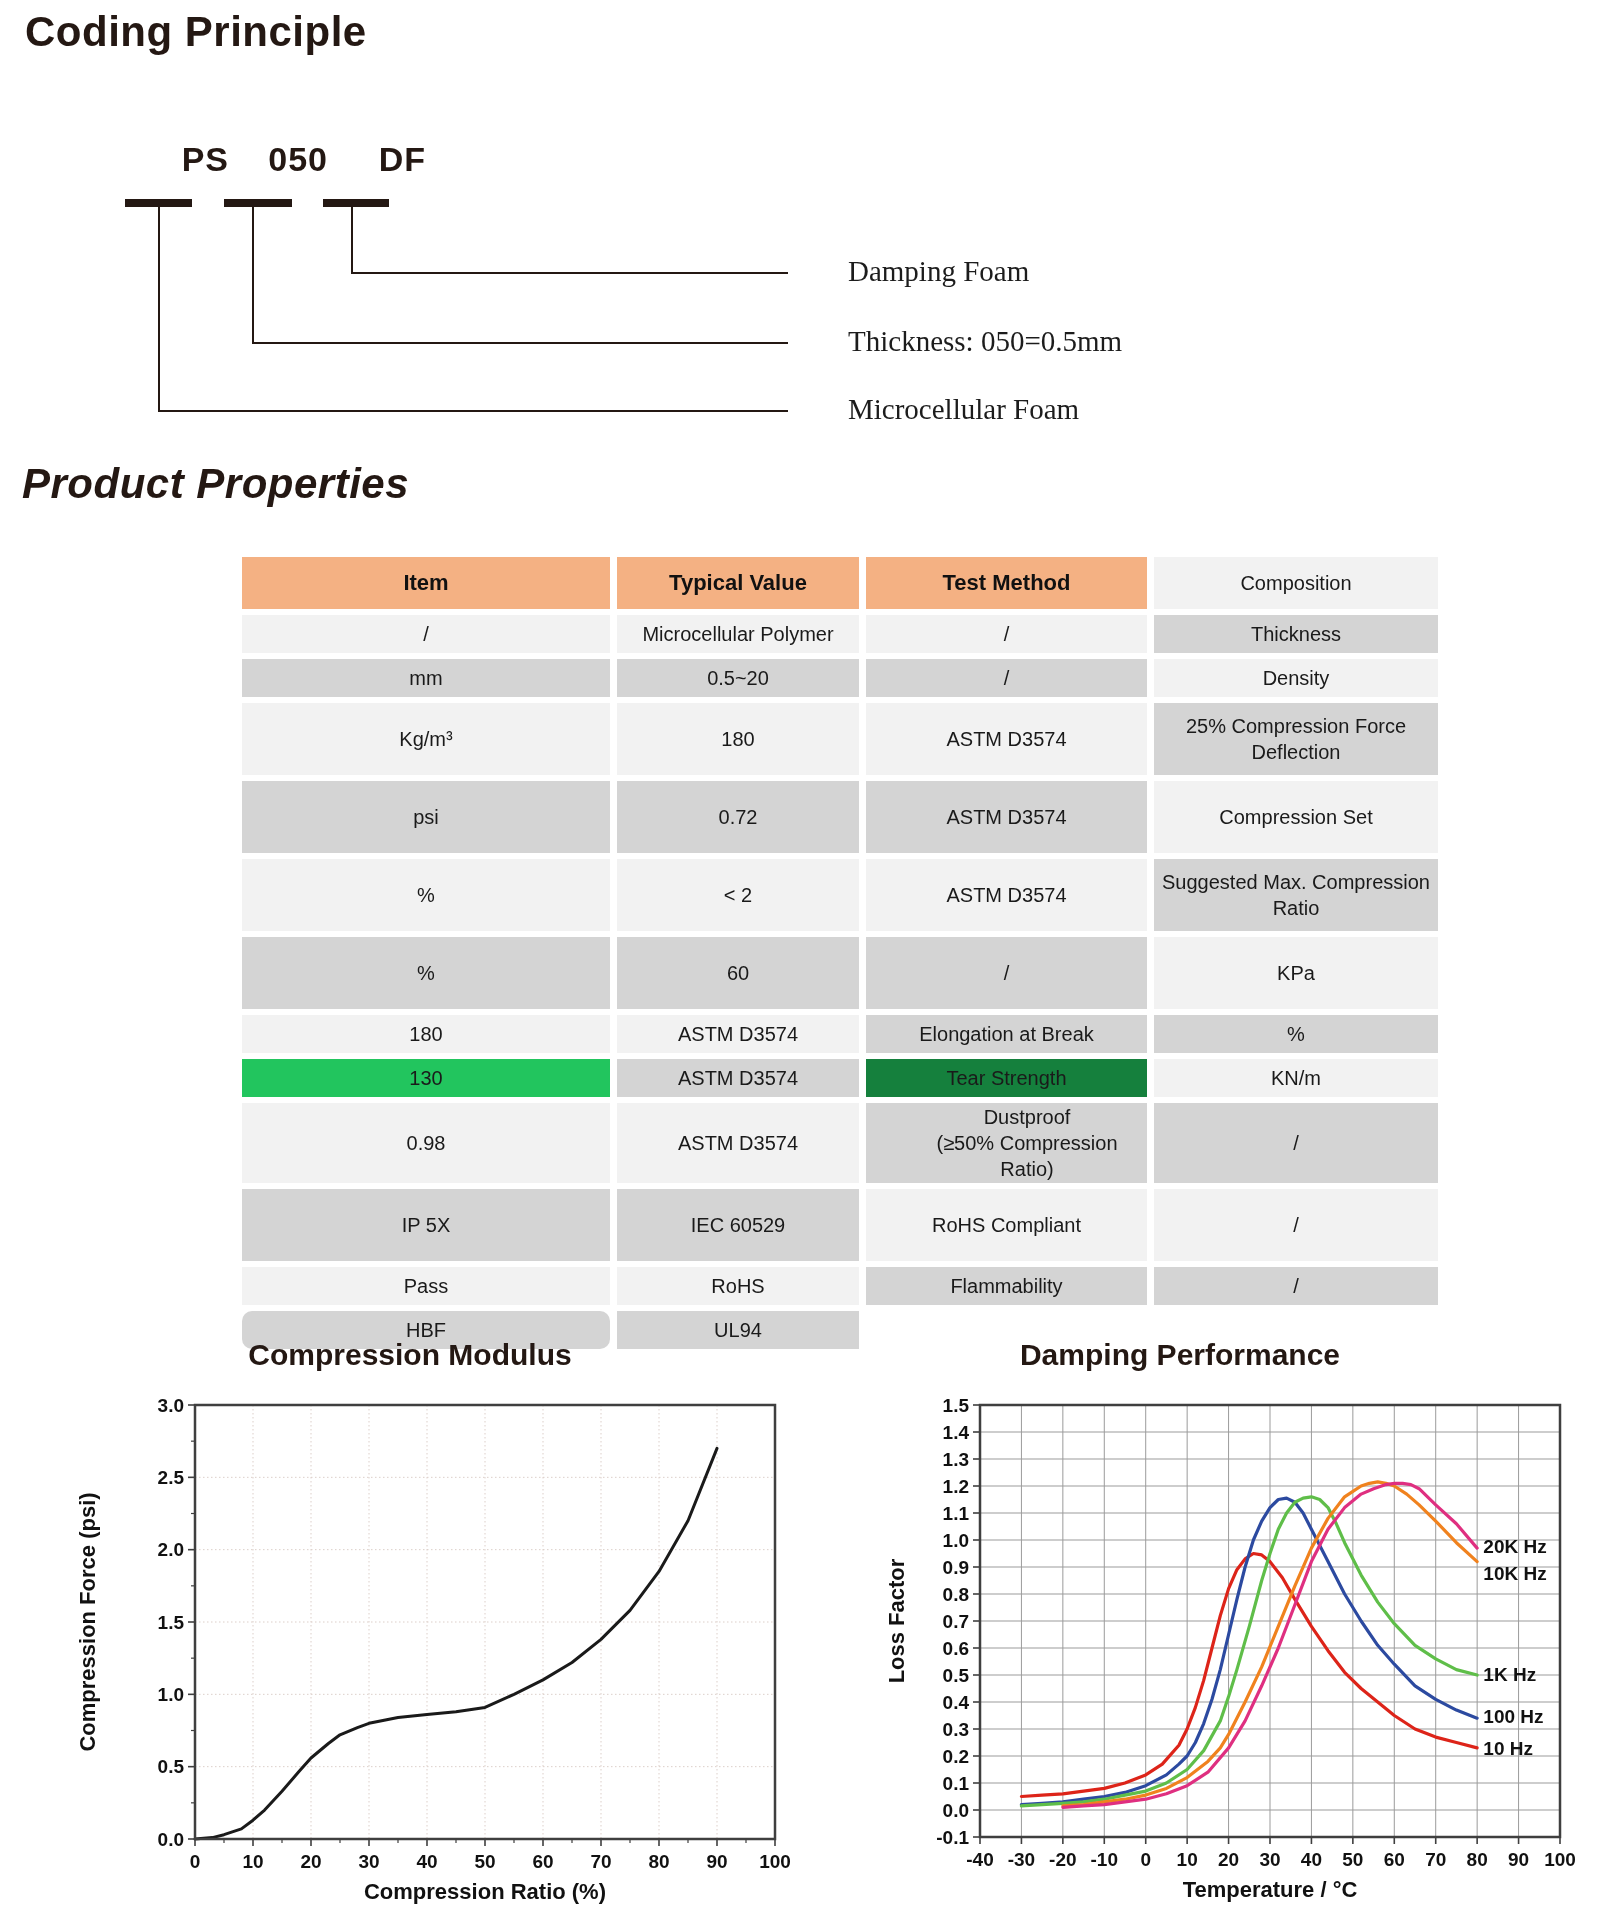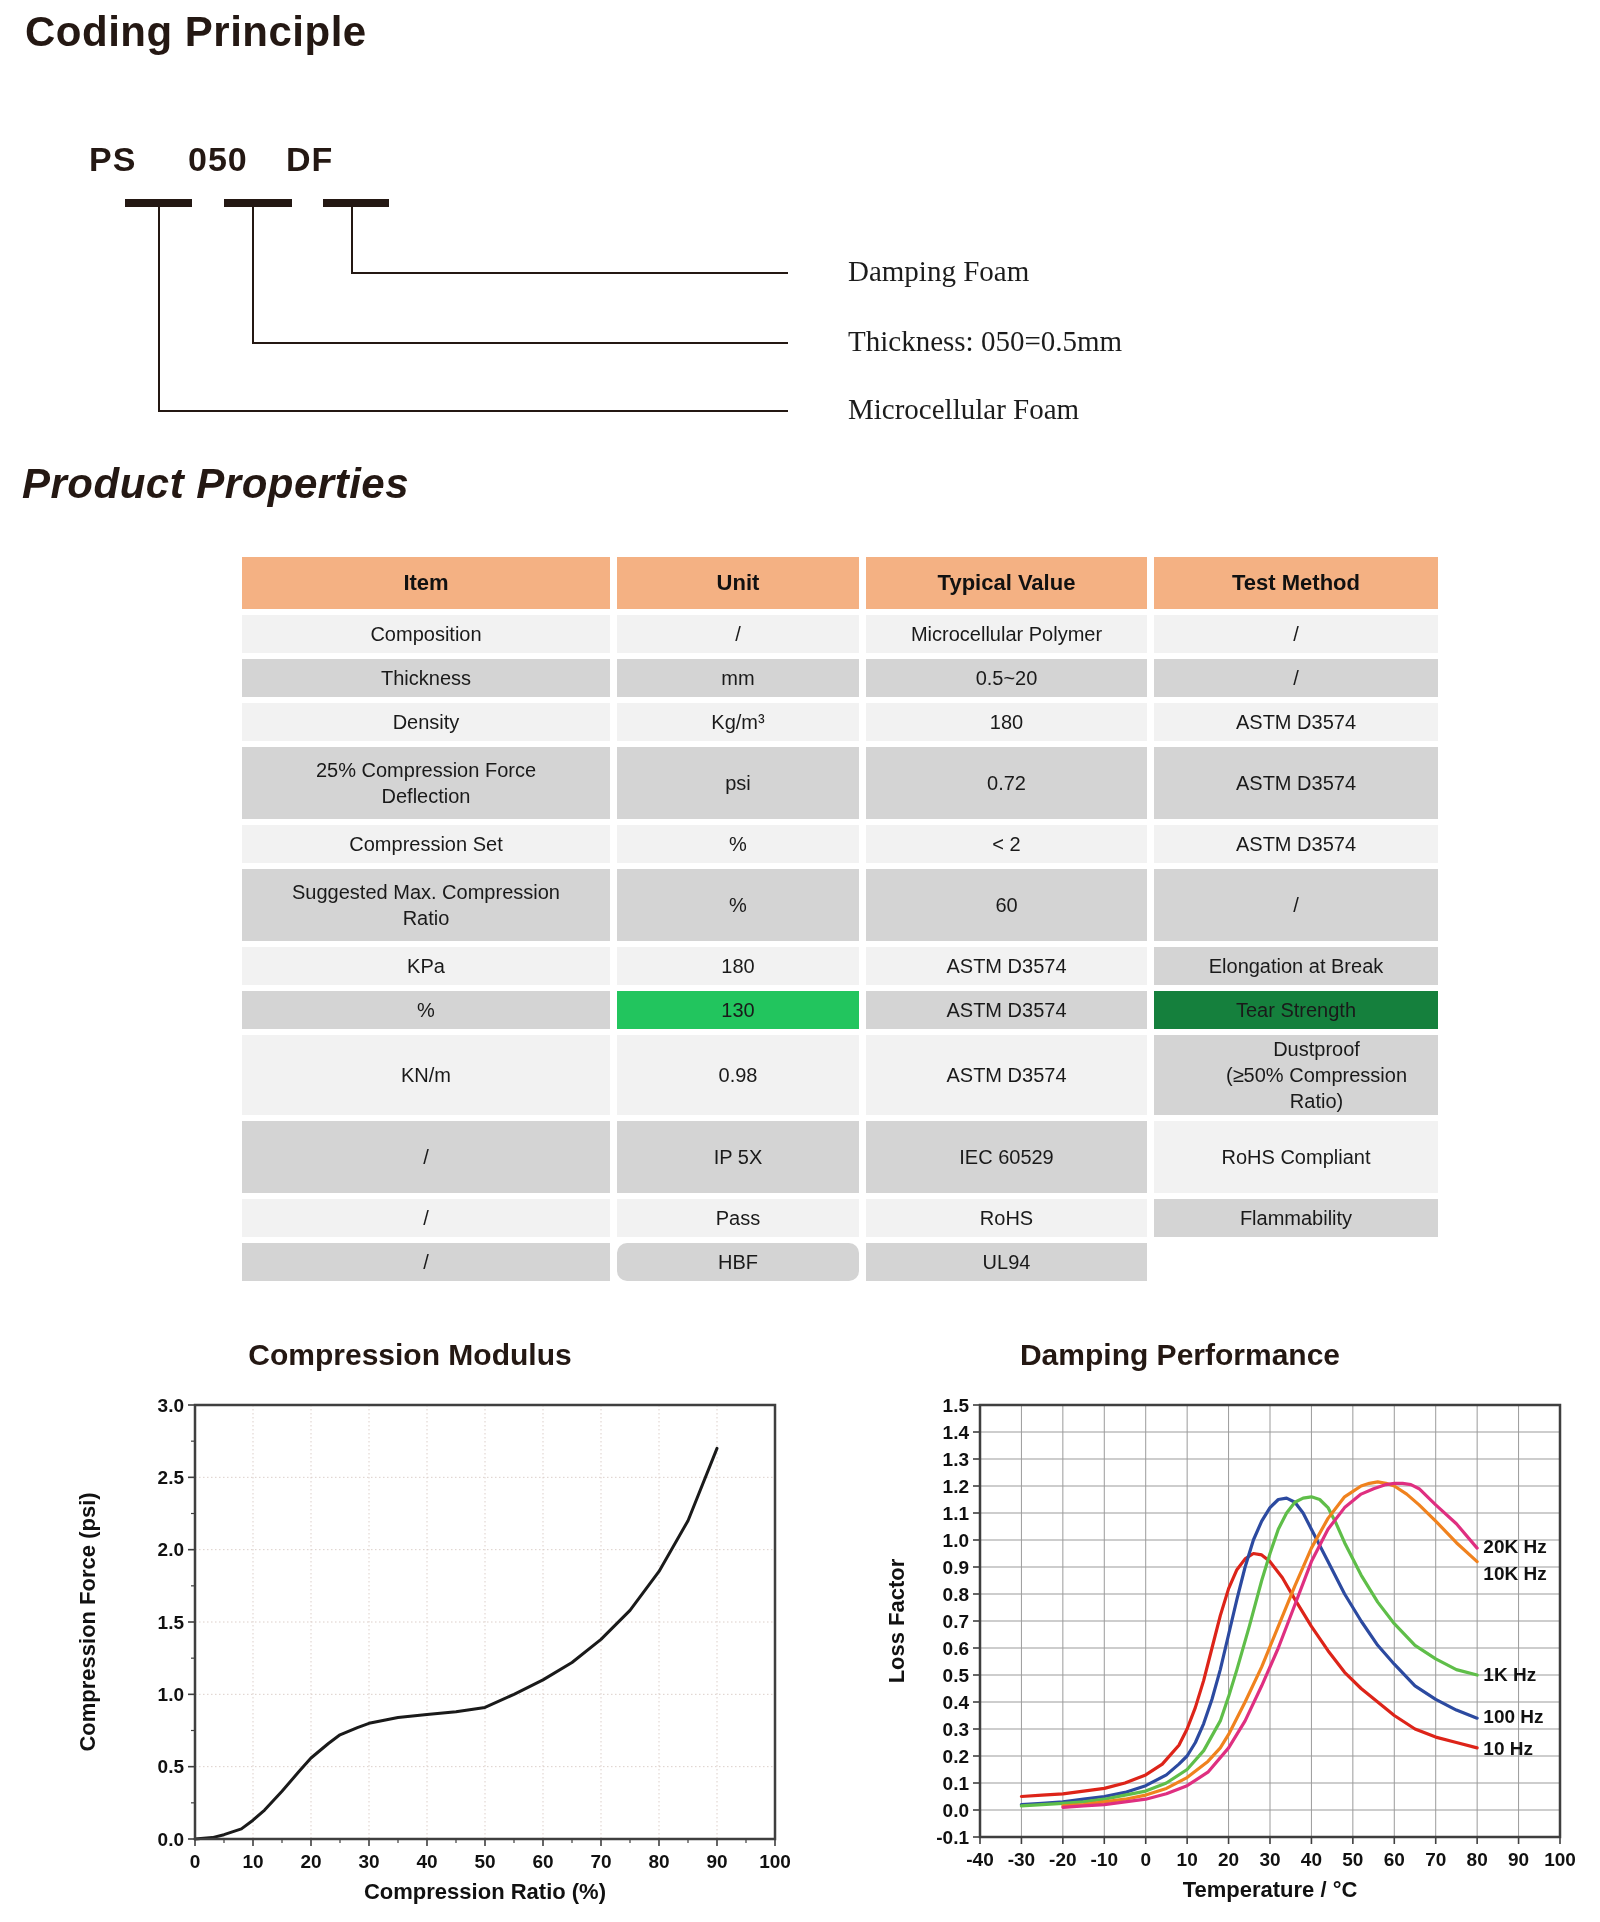--- a/index.html
+++ b/index.html
@@ -8,21 +8,21 @@
     font-family:"Liberation Sans",sans-serif;color:#1a1a1a;overflow:hidden;
   }
   .h1{
     position:absolute;font-size:42px;font-weight:bold;color:#241813;
     letter-spacing:0.5px;
   }
   #coding-heading{left:25px;top:8px;}
   #properties-heading{left:22px;top:460px;font-style:italic;}
 
   .code{
-    position:absolute;top:140px;width:140px;text-align:left;
+    position:absolute;top:140px;width:140px;text-align:right;
     font-size:34px;font-weight:bold;color:#241813;letter-spacing:1px;
   }
   .code-label{
     position:absolute;left:848px;font-family:"Liberation Serif",serif;
     font-size:29px;color:#1c1c1c;white-space:nowrap;
   }
   #coding-lines{position:absolute;left:0;top:0;}
 
   #properties-table{
     position:absolute;left:242px;top:557px;width:1196px;
@@ -71,21 +71,20 @@
     <div class="code" style="left: 286px;">DF</div>
   </div>
 <div id="coding-labels">
     <div class="code-label" style="top: 393px;">Microcellular Foam</div>
     <div class="code-label" style="top: 325px;">Thickness: 050=0.5mm</div>
     <div class="code-label" style="top: 255px;">Damping Foam</div>
   </div>
 
 <div id="properties-table">
     <div class="cell th" style="background: rgb(244, 177, 131);">Item</div>
-    <div class="cell th" style="background: rgb(244, 177, 131);">Unit</div>
     <div class="cell th" style="background: rgb(244, 177, 131);">Typical Value</div>
     <div class="cell th" style="background: rgb(244, 177, 131);">Test Method</div>
     <div class="cell td light" style="background: rgb(242, 242, 242);">Composition</div>
     <div class="cell td light" style="background: rgb(242, 242, 242);">/</div>
     <div class="cell td light" style="background: rgb(242, 242, 242);">Microcellular Polymer</div>
     <div class="cell td light" style="background: rgb(242, 242, 242);">/</div>
     <div class="cell td dark" style="background: rgb(212, 212, 212);">Thickness</div>
     <div class="cell td dark" style="background: rgb(212, 212, 212);">mm</div>
     <div class="cell td dark" style="background: rgb(212, 212, 212);">0.5~20</div>
     <div class="cell td dark" style="background: rgb(212, 212, 212);">/</div>

